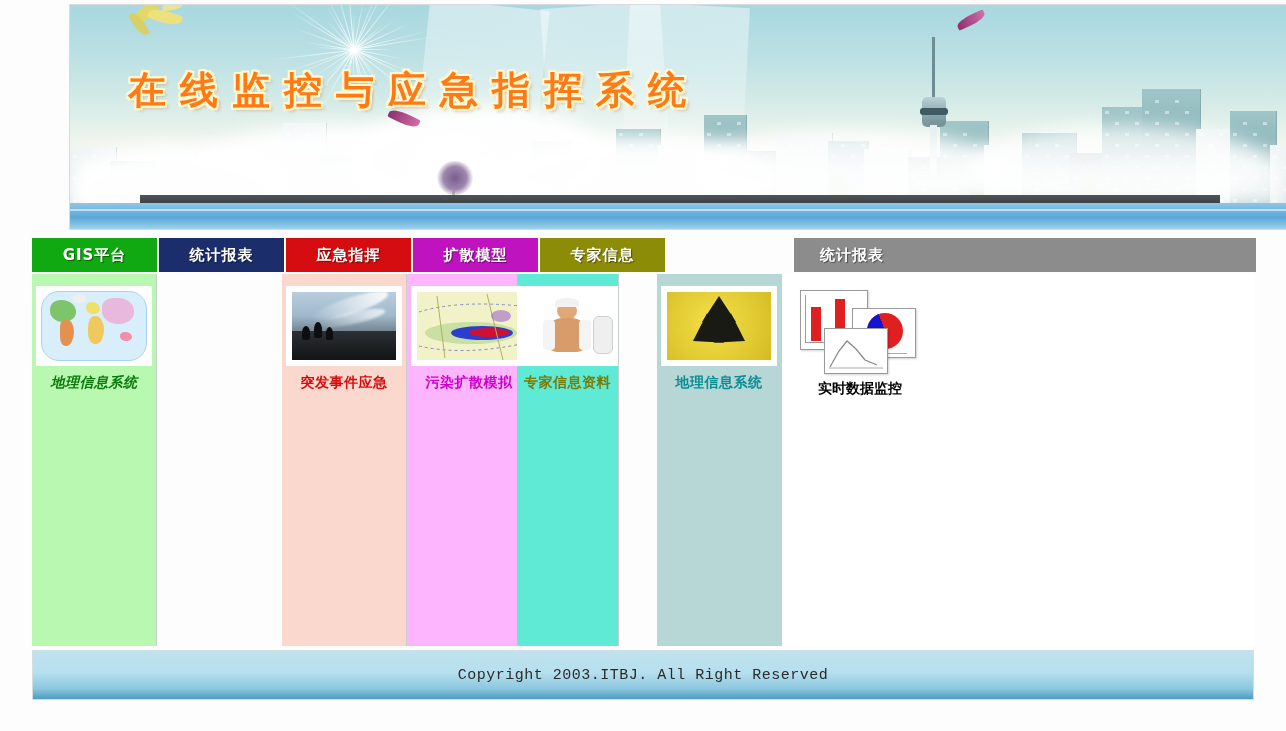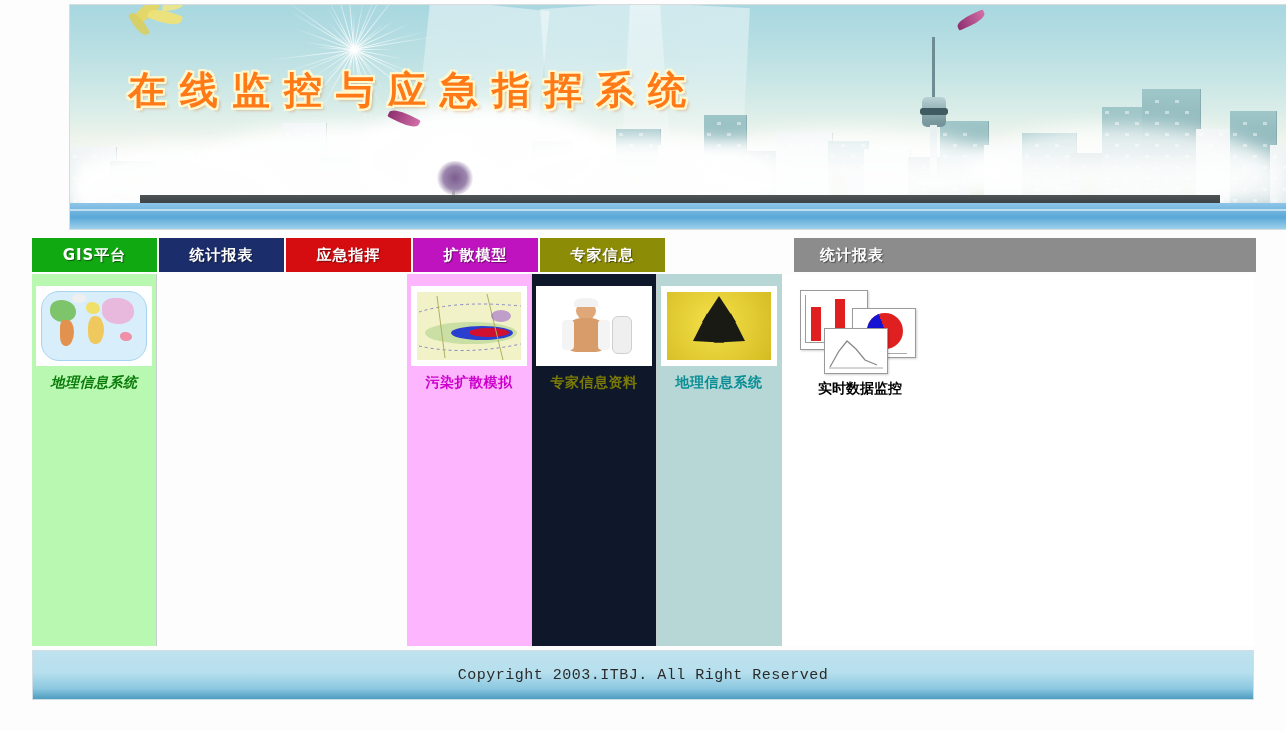--- a/index.html
+++ b/index.html
@@ -695,40 +695,55 @@
             <div class="land" style="left:24px;top:34px;width:14px;height:26px;background:#e2924e;border-radius:30% 50% 60% 40%;"></div>
             <div class="land" style="left:50px;top:16px;width:14px;height:12px;background:#f0e06a;"></div>
             <div class="land" style="left:52px;top:30px;width:16px;height:28px;background:#f0c95e;border-radius:40% 50% 50% 40%;"></div>
             <div class="land" style="left:66px;top:12px;width:32px;height:26px;background:#e8b8dd;border-radius:35% 50% 45% 50%;"></div>
             <div class="land" style="left:84px;top:46px;width:12px;height:9px;background:#ef8fa8;"></div>
             <div class="land" style="left:36px;top:8px;width:14px;height:9px;background:#efefef;border-radius:50%;"></div>
           </div>
         </div>
         <div class="caption" style="color: rgb(10, 122, 10);">地理信息系统</div>
       </div>
+      <div class="col" style="left: 250px; width: 125px; background: rgb(251, 216, 205);">
+        <div class="thumbwrap">
+          <div class="thumb">
+            <div class="photo fire">
+              <div class="jet" style="left:18px;top:6px;width:80px;height:16px;transform:rotate(-18deg);"></div>
+              <div class="jet" style="left:26px;top:20px;width:68px;height:12px;transform:rotate(-12deg);opacity:.8;"></div>
+              <div style="position:absolute;left:0;bottom:0;width:100%;height:42%;background:linear-gradient(180deg,#2c3034,#121416);"></div>
+              <div style="position:absolute;left:10px;bottom:20px;width:8px;height:14px;border-radius:50% 50% 20% 20%;background:#0c0e10;"></div>
+              <div style="position:absolute;left:22px;bottom:22px;width:8px;height:16px;border-radius:50% 50% 20% 20%;background:#0c0e10;"></div>
+              <div style="position:absolute;left:34px;bottom:20px;width:7px;height:13px;border-radius:50% 50% 20% 20%;background:#0c0e10;"></div>
+            </div>
+          </div>
+        </div>
+        <div class="caption" style="color: rgb(212, 13, 16);">突发事件应急</div>
+      </div>
       <div class="col" style="left: 375px; width: 125px; background: rgb(253, 182, 253);">
         <div class="thumbwrap">
           <div class="thumb">
             <div class="disp">
               <div class="plume" style="left:8px;top:30px;width:92px;height:22px;background:rgba(150,200,120,.45);"></div>
               <div class="plume" style="left:34px;top:34px;width:62px;height:14px;background:#2a3fd0;"></div>
               <div class="plume" style="left:52px;top:36px;width:40px;height:9px;background:#d01030;"></div>
               <svg width="108" height="72" style="position:absolute;left:0;top:0;">
                 <path d="M2 20 Q40 8 104 14" stroke="#8a8ac0" fill="none" stroke-width="1" stroke-dasharray="3 3"></path>
                 <path d="M2 54 Q46 64 104 52" stroke="#8a8ac0" fill="none" stroke-width="1" stroke-dasharray="3 3"></path>
                 <path d="M20 4 L28 66" stroke="#b0b060" fill="none" stroke-width="1"></path>
                 <path d="M70 2 L86 68" stroke="#b0b060" fill="none" stroke-width="1"></path>
               </svg>
               <div class="plume" style="left:74px;top:18px;width:20px;height:12px;background:rgba(150,90,200,.55);"></div>
             </div>
           </div>
         </div>
         <div class="caption" style="color: rgb(204, 0, 204);">污染扩散模拟</div>
       </div>
-      <div class="col" style="left: 500px; width: 125px; background: #0f172a;">
+      <div class="col" style="left: 485px; width: 102px; background: #5eead4;">
         <div class="thumbwrap">
           <div class="thumb">
             <div class="expert">
               <div style="position:absolute;left:34px;top:10px;width:20px;height:18px;border-radius:50%;background:#e0a878;"></div>
               <div style="position:absolute;left:32px;top:6px;width:24px;height:9px;border-radius:50% 50% 0 0;background:#f2f2f2;"></div>
               <div style="position:absolute;left:24px;top:26px;width:40px;height:34px;border-radius:40% 40% 25% 25%;background:#d89b6a;"></div>
               <div style="position:absolute;left:20px;top:28px;width:12px;height:30px;background:#f4f4f4;border-radius:4px;"></div>
               <div style="position:absolute;left:56px;top:28px;width:12px;height:30px;background:#f4f4f4;border-radius:4px;"></div>
               <div style="position:absolute;left:70px;top:24px;width:18px;height:36px;border-radius:6px;background:#efefef;border:1px solid #cfcfcf;"></div>
             </div>

